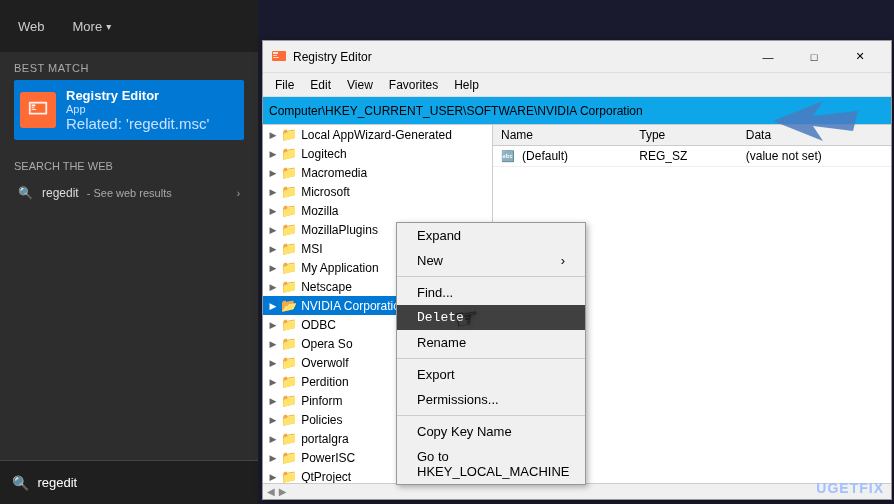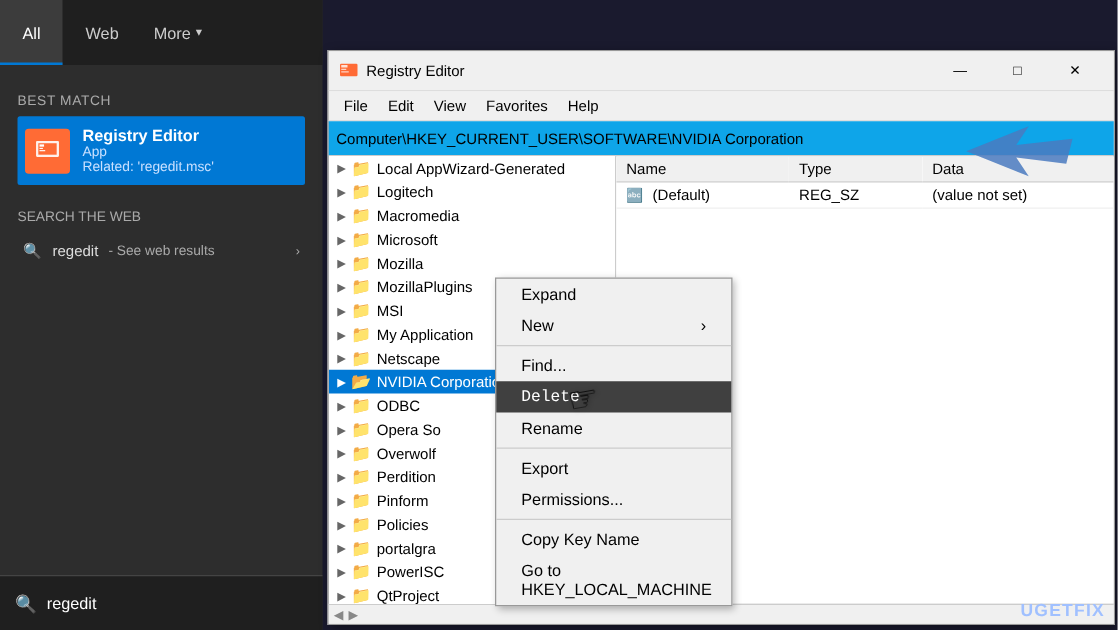--- a/index.html
+++ b/index.html
@@ -64,21 +64,20 @@
       cursor: pointer;
     }
 
     .more-btn::after {
       content: '▾';
       font-size: 10px;
     }
 
     .best-match-section {
       padding: 10px 14px 6px;
-      margin-top: 13px;
     }
 
     .best-match-label {
       font-size: 11px;
       color: #aaa;
       text-transform: uppercase;
       letter-spacing: 0.5px;
       margin-bottom: 6px;
     }
 
@@ -117,21 +116,21 @@
       font-weight: 600;
       color: #fff;
     }
 
     .app-type {
       font-size: 11px;
       color: #c8e0ff;
     }
 
     .app-related {
-      font-size: 11px;
+      font-size: 15px;
       color: #c8e0ff;
     }
 
     .search-web-section {
       padding: 14px 14px 6px;
     }
 
     .search-web-label {
       font-size: 11px;
       color: #aaa;
@@ -432,21 +431,20 @@
       transform: rotate(-10deg);
       filter: drop-shadow(1px 1px 2px rgba(0,0,0,0.5));
     }
   </style>
 </head>
 <body>
 
 <div class="search-panel">
 
   <div class="search-tabs-row">
-    <div class="search-tab active">All</div>
     <div class="search-tab">Web</div>
     <div class="more-btn">More</div>
   </div>
 
   <div class="best-match-section">
     <div class="best-match-label">Best match</div>
     <div class="best-match-item">
       <div class="app-icon">
         <svg viewBox="0 0 24 24">
           <rect x="2" y="3" width="20" height="14" rx="1" fill="white" opacity="0.9"></rect>

